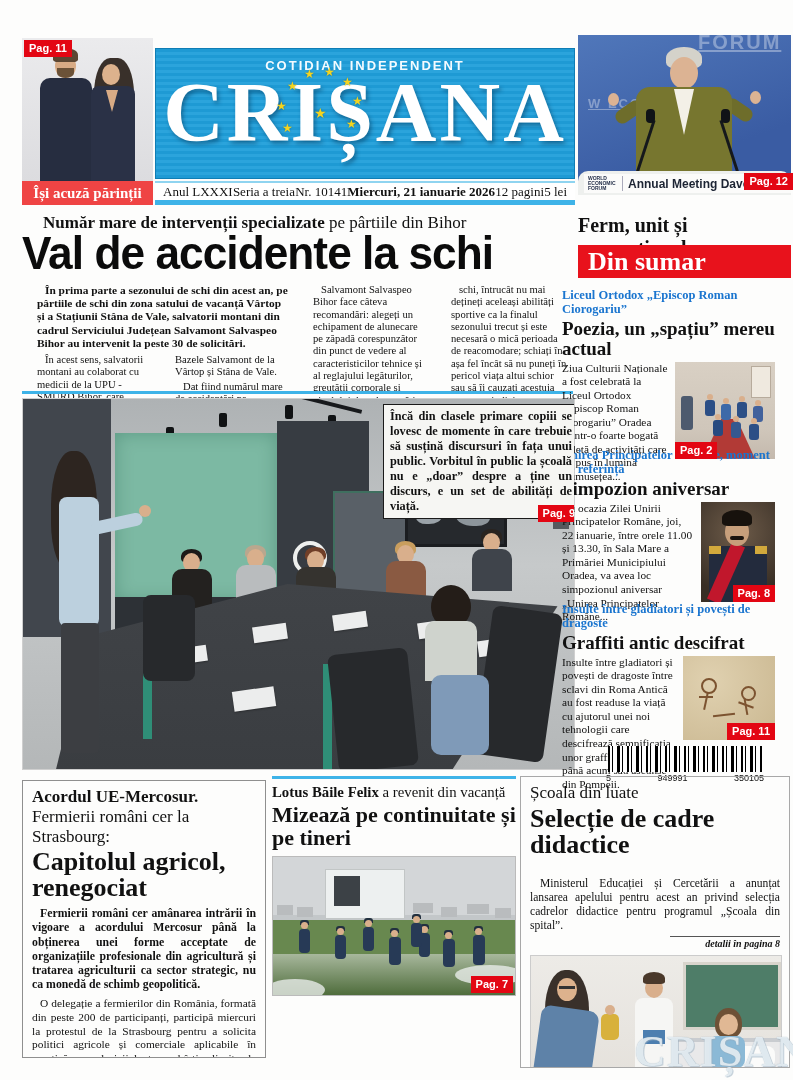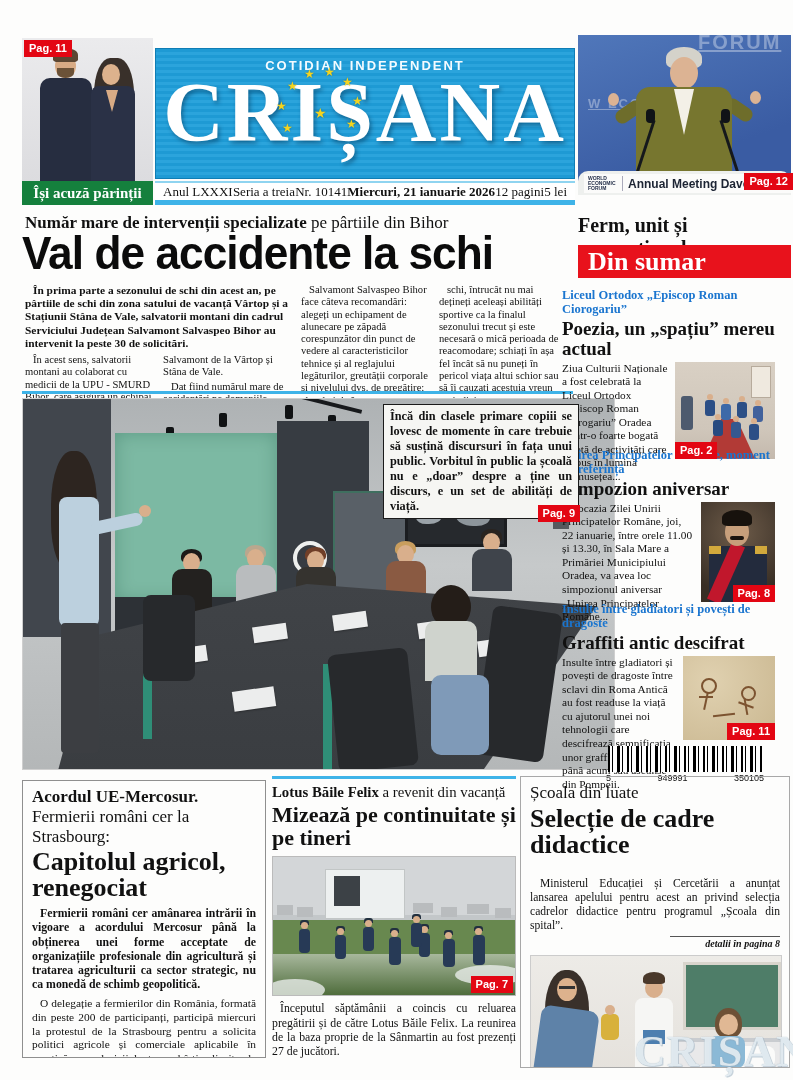--- a/index.html
+++ b/index.html
@@ -15,21 +15,21 @@
   
   .couple-photo{left:22px;top:38px;width:131px;height:143px;background:linear-gradient(#ebebed,#dcdcdf);}
   .couple-photo .man-suit{position:absolute;left:18px;top:40px;width:52px;height:103px;background:#262d40;border-radius:10px 10px 0 0;}
   .couple-photo .man-head{position:absolute;left:33px;top:16px;width:21px;height:24px;background:#d8ab85;border-radius:50%;}
   .couple-photo .man-hair{position:absolute;left:31px;top:10px;width:25px;height:14px;background:#5c4733;border-radius:50% 50% 20% 20%;}
   .couple-photo .man-beard{position:absolute;left:35px;top:30px;width:17px;height:10px;background:#6b5238;border-radius:0 0 50% 50%;}
   .couple-photo .woman-hair{position:absolute;left:72px;top:20px;width:40px;height:90px;background:#39302a;border-radius:40% 40% 30% 30%;}
   .couple-photo .woman-head{position:absolute;left:80px;top:26px;width:18px;height:21px;background:#ddb28d;border-radius:50%;}
   .couple-photo .woman-blazer{position:absolute;left:69px;top:48px;width:44px;height:95px;background:#2a3146;border-radius:8px 8px 0 0;}
   .couple-photo .woman-chest{position:absolute;left:84px;top:52px;width:12px;height:22px;background:#d8ab85;clip-path:polygon(0 0,100% 0,50% 100%);}
-  .red-banner{position:absolute;left:22px;top:181px;width:131px;height:24px;background:#15803d;color:#fff;
+  .red-banner{position:absolute;left:22px;top:181px;width:131px;height:24px;background:#ef4444;color:#fff;
               font:bold 15px/24px "Liberation Serif",serif;text-align:center;}
 
   .masthead{position:absolute;left:155px;top:48px;width:420px;height:131px;
             background:repeating-linear-gradient(180deg,#1e9ad4 0 3px,#2ba4dc 3px 6px);
             border:1px solid #0f7db4;box-sizing:border-box;}
   .masthead-tagline{position:absolute;left:0;top:9px;width:100%;text-align:center;color:#f4fbff;
                     font:bold 13px "Liberation Sans",sans-serif;letter-spacing:2px;}
   .masthead-title{position:absolute;left:0;top:22px;width:100%;text-align:center;color:#fff;
                   font:bold 84px/1 "Liberation Serif",serif;letter-spacing:3px;
                   text-shadow:2px 3px 4px rgba(0,40,70,.45);}
@@ -69,35 +69,35 @@
   .davos-photo .mic-tip.t1{left:68px;top:74px;}
   .davos-photo .mic-tip.t2{left:143px;top:74px;}
   .davos-photo .podium{position:absolute;left:0;bottom:0;width:100%;height:24px;background:#eef0ee;border-radius:10px 10px 0 0;}
   .davos-strip{position:absolute;left:6px;bottom:2px;right:0;height:19px;background:#fbfbfa;display:flex;align-items:center;gap:5px;padding-left:4px;}
   .wef-logo{font:bold 5px/5px "Liberation Sans",sans-serif;color:#25304a;width:34px;border-right:1px solid #aab;}
   .davos-strip .strip-text{font:bold 12px "Liberation Sans",sans-serif;color:#1c2433;white-space:nowrap;}
   .davos-tag{right:0;top:173px;margin-left:11px;}
 
   
   .kicker-main{position:absolute;left:25px;top:213px;width:550px;font:17px "Liberation Serif",serif;}
-  .kicker-main b{font-weight:bold;}
+  .kicker-main b{font-weight:bold;margin-left:18px;}
   .headline-main{position:absolute;left:22px;top:228px;width:560px;
                  font:bold 47px/1.05 "Liberation Sans",sans-serif;letter-spacing:-1px;
                  transform:scaleX(.94);transform-origin:left;color:#0b0b0b;}
   .article-cols{position:absolute;left:25px;top:284px;width:548px;height:116px;overflow:hidden;
                 display:flex;gap:10px;font:10.6px/1.16 "Liberation Serif",serif;}
-  .article-cols p{margin:0 0 2px 0;text-indent:8px;}
+  .article-cols p{margin:0 0 2px 12px;text-indent:8px;}
   .article-cols .half{width:266px;}
   .article-cols .lead-bold{font-weight:bold;font-size:11.4px;margin-bottom:4px;}
   .article-cols .twocol{columns:2;column-gap:10px;}
   .article-cols .qcol{width:128px;}
   .rule-cyan{position:absolute;left:22px;top:391px;width:551px;height:3px;background:#3eb3e8;}
 
   
-  .main-photo{left:22px;top:398px;width:551px;height:370px;background:linear-gradient(#aeb2b4 0%,#c6c9ca 45%,#b4b7b8 100%);border:1px solid #cfcfcf;padding-left:40px;}
+  .main-photo{left:22px;top:398px;width:551px;height:370px;background:linear-gradient(#aeb2b4 0%,#c6c9ca 45%,#b4b7b8 100%);border:1px solid #cfcfcf;}
   .mp-track{position:absolute;background:#17191c;}
   .mp-light{position:absolute;width:8px;height:14px;background:#101214;border-radius:2px;}
   .mp-darkcol{position:absolute;left:0;top:0;width:88px;height:238px;background:#41464d;}
   .mp-teal{position:absolute;left:92px;top:34px;width:162px;height:168px;background:#7cb9a3;box-shadow:inset 0 0 18px rgba(0,60,40,.25);}
   .mp-darkpanel{position:absolute;left:254px;top:22px;width:92px;height:182px;background:#373c42;}
   .mp-shelf{position:absolute;left:310px;top:92px;width:72px;height:140px;background:#596067;border:2px solid #3f6f5f;}
   .mp-map{position:absolute;left:382px;top:96px;width:96px;height:46px;background:#26292d;border:3px solid #1b1d20;}
   .mp-map i{position:absolute;left:8px;top:10px;width:26px;height:16px;background:#9aa2a8;border-radius:50% 40% 50% 40%;}
   .mp-map em{position:absolute;left:48px;top:8px;width:34px;height:20px;background:#8d959b;border-radius:40% 50% 40% 50%;}
   .mp-frame2{position:absolute;left:530px;top:98px;width:16px;height:32px;background:#55595e;}
@@ -523,21 +523,20 @@
       <span class="runner" style="left:200px;top:78px;width:12px;height:30px;">
           <em></em>
           <i></i>
         </span>
       <span class="runner" style="left:138px;top:66px;">
           <em></em>
           <i></i>
         </span>
       <span class="page-tag rp-tag">Pag. 7</span>
     </div>
-    <p class="cm-caption">Începutul săptămânii a coincis cu reluarea pregătirii și de către Lotus Băile Felix. La reunirea de la baza proprie de la Sânmartin au fost prezenți 27 de jucători.</p>
   </div>
 
   <div class="box-right">
     <div class="br-kicker">
       <b>Școala</b><span> din luate</span>
     </div>
     <div class="br-head">Selecție de cadre didactice</div>
     <p class="br-body">Ministerul Educației și Cercetării a anunțat lansarea apelului pentru acest an privind selecția cadrelor didactice pentru programul „Școala din spital”.</p>
     <span class="cont-line br-details">detalii în pagina 8</span>
     <div class="hospital-photo">

